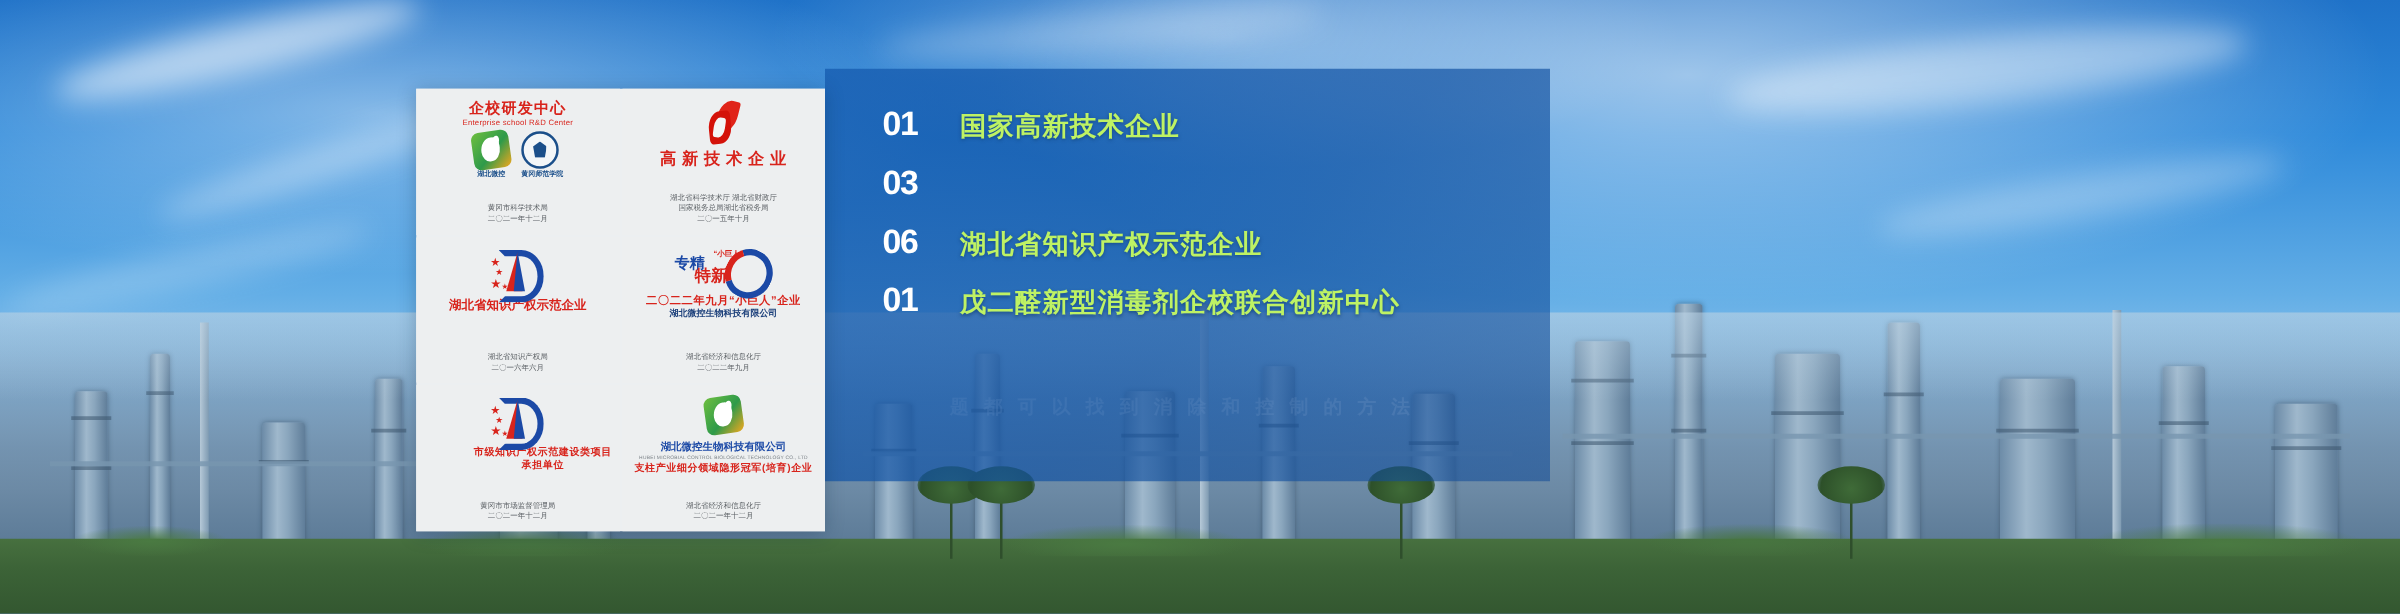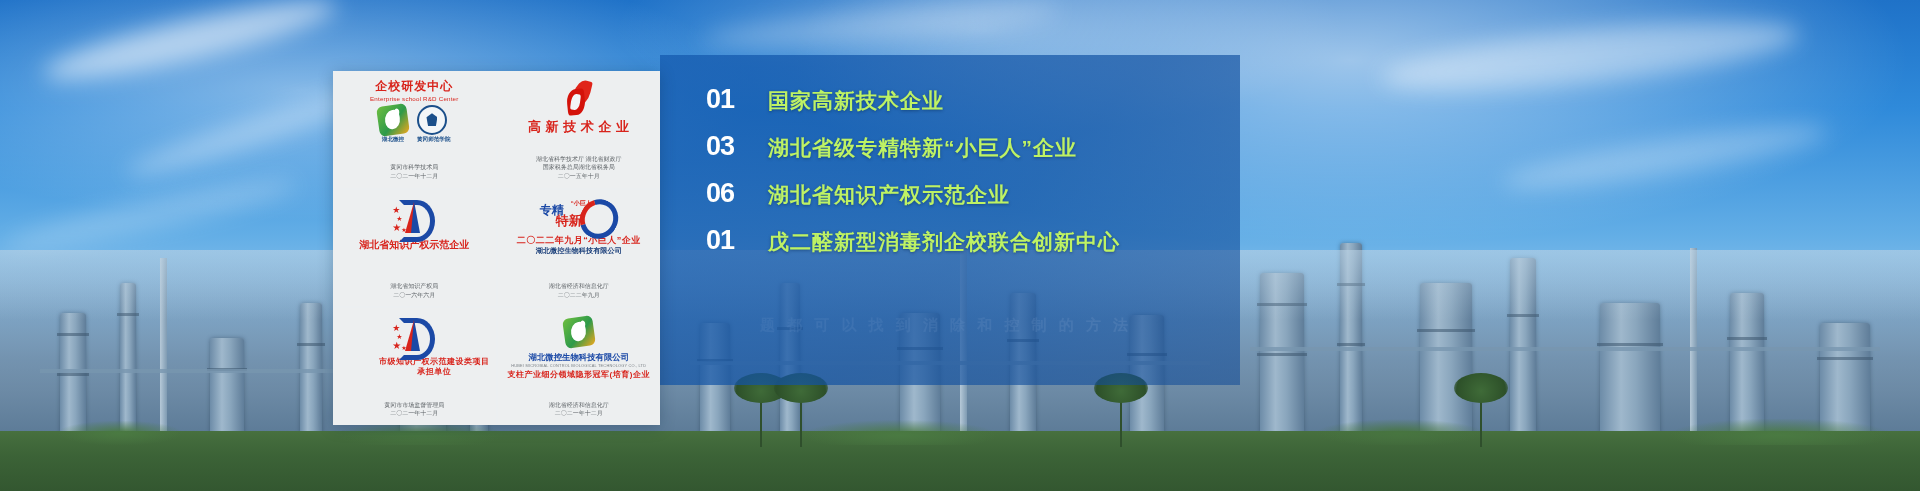--- a/index.html
+++ b/index.html
@@ -246,21 +246,20 @@
 
   <div class="infopanel"></div>
 
   <div class="ilist">
     <div class="irow">
       <div class="inum">01</div>
       <div class="itext">国家高新技术企业</div>
     </div>
     <div class="irow">
       <div class="inum">03</div>
-      <div class="itext">湖北省级专精特新“小巨人”企业</div>
     </div>
     <div class="irow">
       <div class="inum">06</div>
       <div class="itext">湖北省知识产权示范企业</div>
     </div>
     <div class="irow">
       <div class="inum">01</div>
       <div class="itext">戊二醛新型消毒剂企校联合创新中心</div>
     </div>
   </div>

